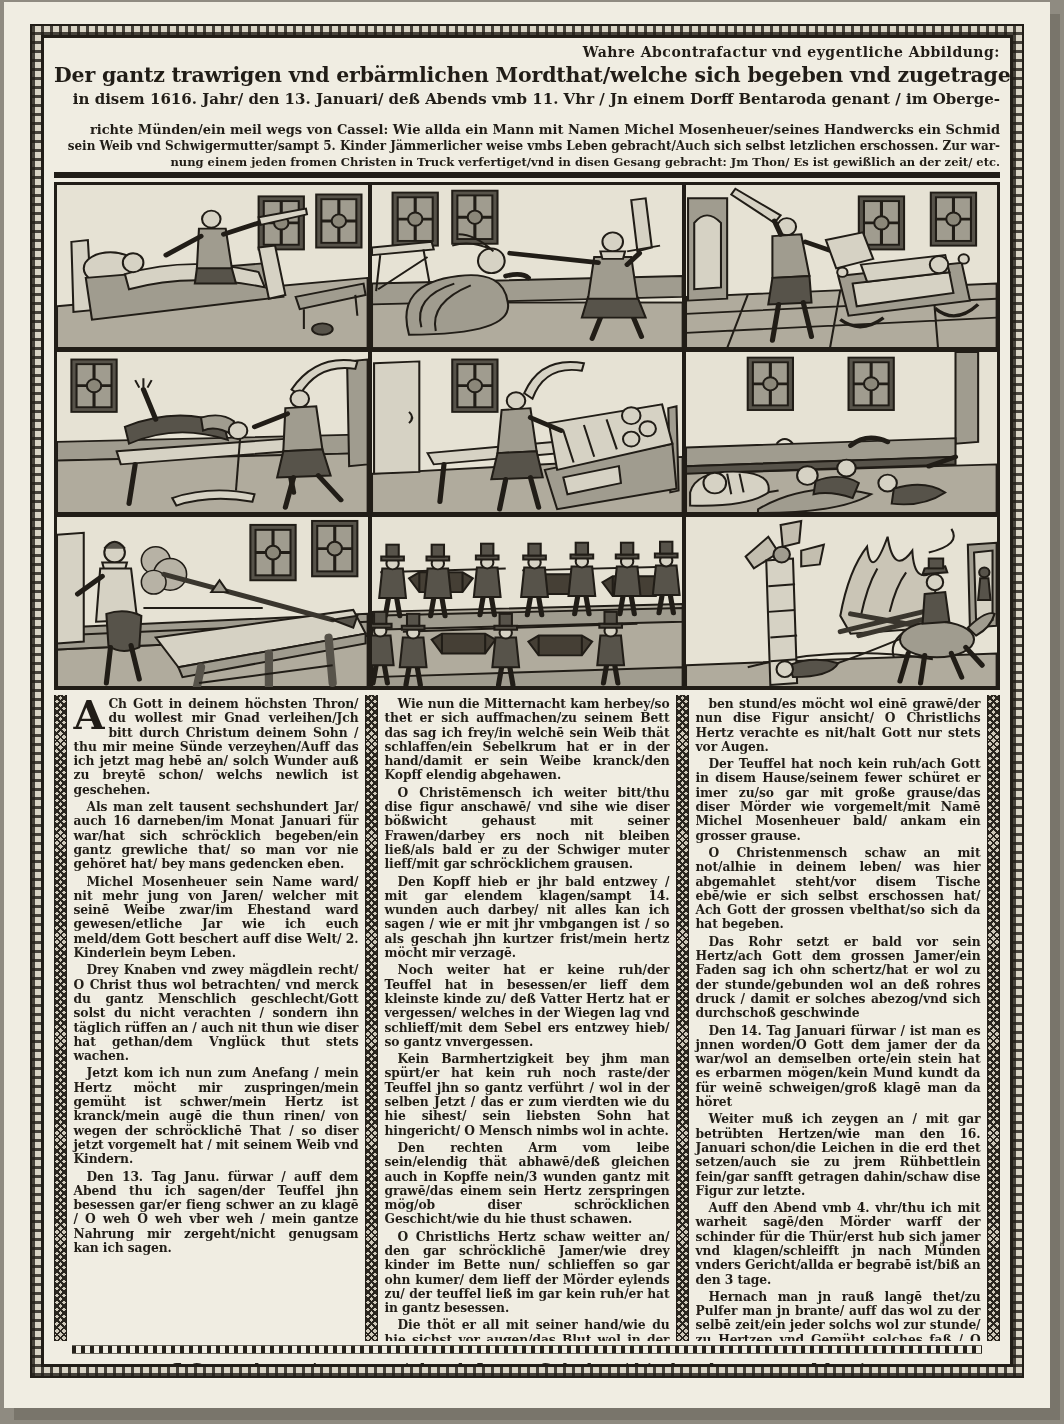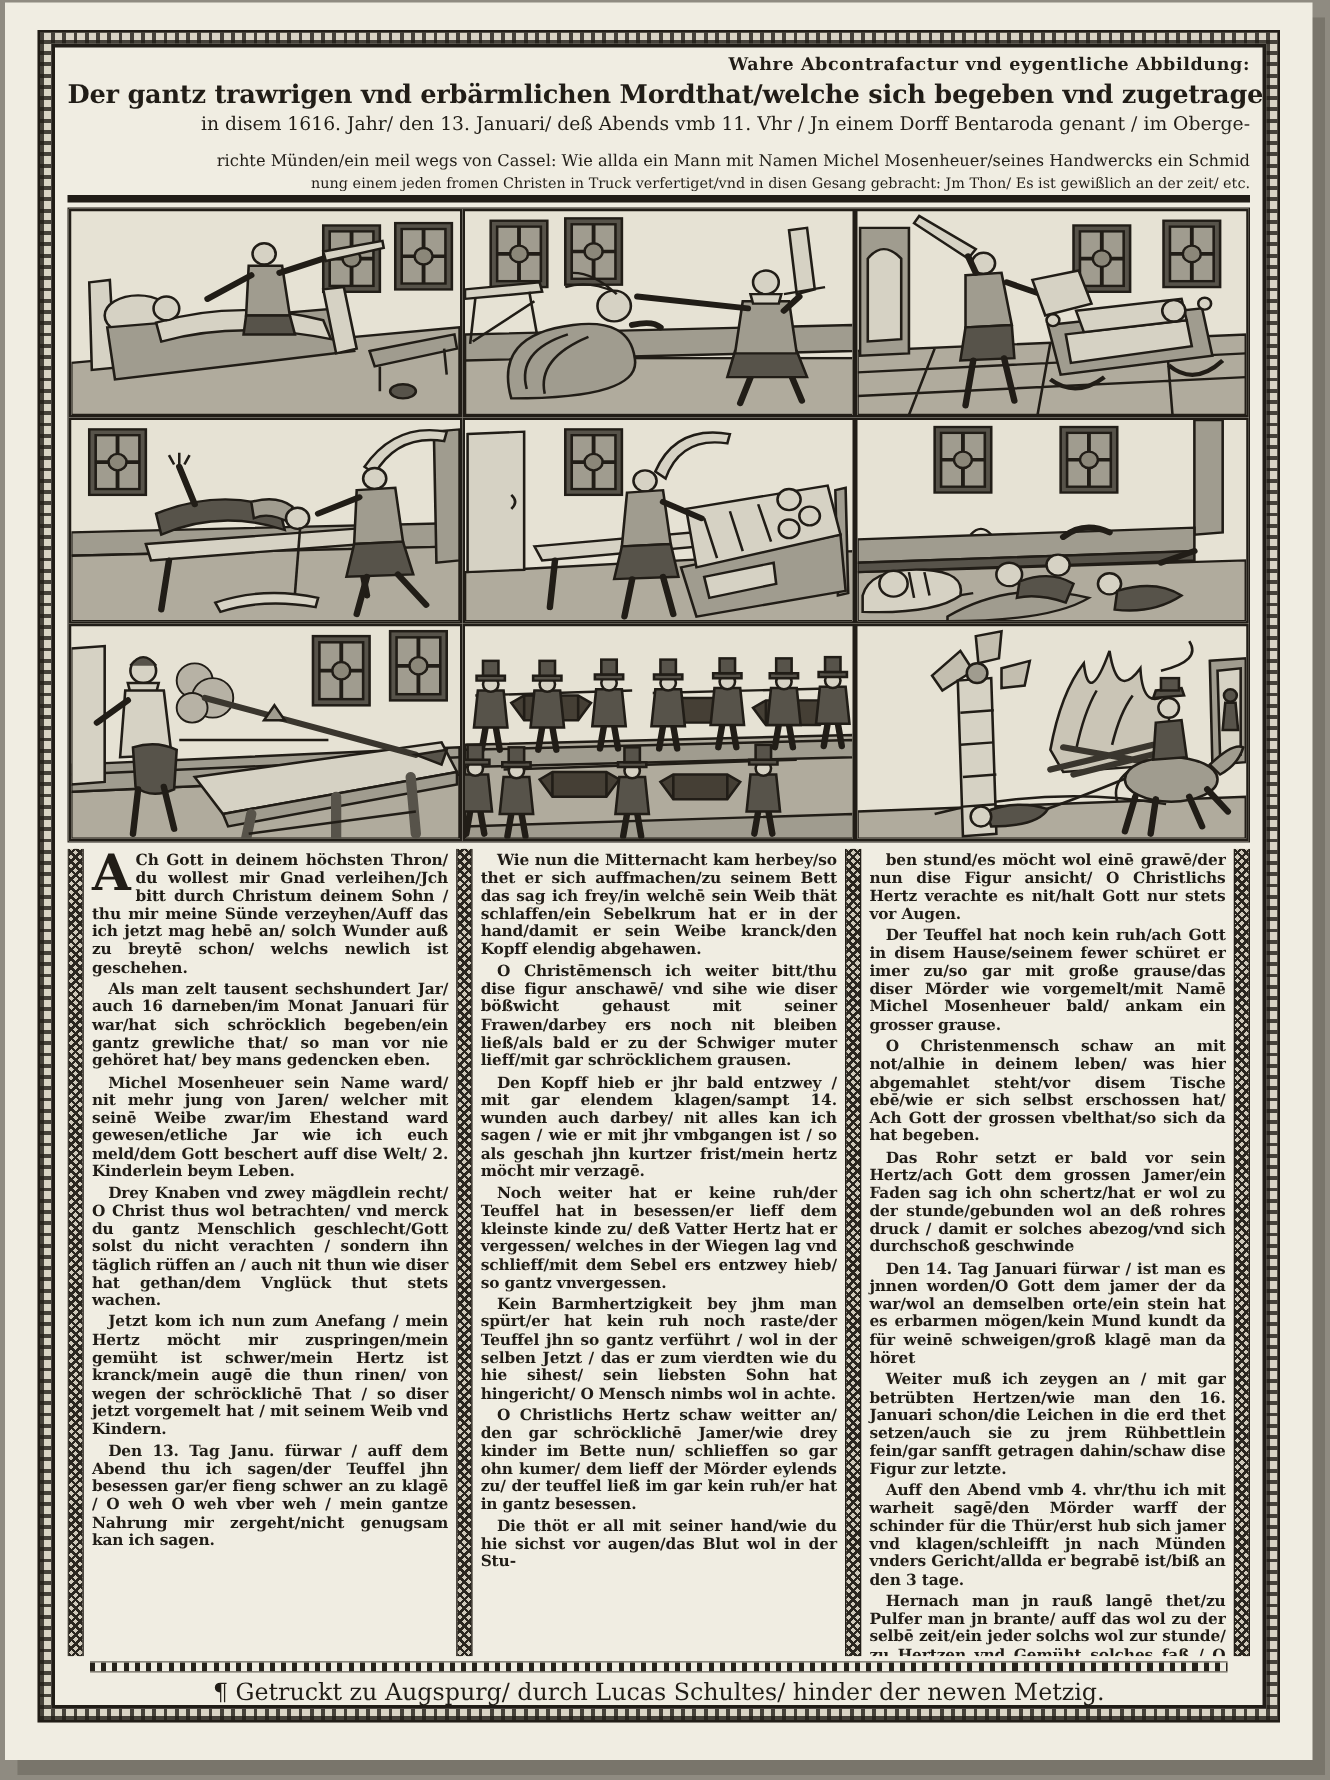--- a/index.html
+++ b/index.html
@@ -22,21 +22,21 @@
       repeating-linear-gradient(90deg, rgba(33,29,23,.8) 0 3px, rgba(0,0,0,0) 3px 9px),
       repeating-linear-gradient(0deg, rgba(33,29,23,.8) 0 3px, rgba(0,0,0,0) 3px 9px),
       #d9d4c5}
   .frame-inner{position:absolute;inset:9px;border:3px solid var(--ink);background:var(--paper);
     padding:6px 10px 4px;overflow:hidden}
 
   
   header{text-align:right}
   .kicker{font-size:14px;font-weight:bold;letter-spacing:.5px}
   .title{font-size:20.5px;font-weight:bold;margin-top:3px;white-space:nowrap;letter-spacing:-.2px}
-  .sub{font-weight:normal;white-space:nowrap;overflow:hidden}
+  .sub{font-weight:bold;white-space:nowrap;overflow:hidden}
   .sub0{font-size:15px;margin-top:3px}
   .sub1{font-size:13px;margin-top:14px}
   .sub2{font-size:12px;margin-top:2px}
   .sub3{font-size:11.5px;margin-top:2px;margin-bottom:3px}
   .rule-heavy{height:6px;background:var(--ink);margin:3px 0 0}
 
   
   .grid{display:grid;grid-template-columns:1fr 1fr 1fr;grid-template-rows:167px 165px 174px;
         margin-top:4px;border:1px solid var(--ink)}
   .panel{border:2px solid var(--ink);background:var(--wall);overflow:hidden}
@@ -103,20 +103,21 @@
 
 <div class="paper">
   <div class="frame-band">
     <div class="frame-inner">
 
       <header>
         <div class="kicker">Wahre Abcontrafactur vnd eygentliche Abbildung:</div>
         <h1 class="title">Der gantz trawrigen vnd erbärmlichen Mordthat/welche sich begeben vnd zugetragen hat</h1>
         <div class="sub sub0">in disem 1616. Jahr/ den 13. Januari/ deß Abends vmb 11. Vhr / Jn einem Dorff Bentaroda genant / im Oberge-</div>
         <div class="sub sub1">richte Münden/ein meil wegs von Cassel: Wie allda ein Mann mit Namen Michel Mosenheuer/seines Handwercks ein Schmid</div>
+        <div class="sub sub2">sein Weib vnd Schwigermutter/sampt 5. Kinder Jämmerlicher weise vmbs Leben gebracht/Auch sich selbst letzlichen erschossen. Zur war-</div>
         <div class="sub sub3">nung einem jeden fromen Christen in Truck verfertiget/vnd in disen Gesang gebracht: Jm Thon/ Es ist gewißlich an der zeit/ etc.</div>
       </header>
 
       <div class="rule-heavy"></div>
 
       <section class="grid">
 
         <figure class="panel">
           <svg viewBox="0 0 302 172" preserveAspectRatio="none" aria-label="Man with raised sabre seizing his sleeping wife by the head in her bed">
             <path d="M0,128 L302,98 L302,172 L0,172 Z" class="iF"></path>
@@ -388,20 +389,21 @@
         </div>
 
         <div class="strip"></div>
 
         <div class="col">
           <p>Wie nun die Mitternacht kam herbey/so thet er sich auffmachen/zu seinem Bett das sag ich frey/in welchē sein Weib thät schlaffen/ein Sebelkrum hat er in der hand/damit er sein Weibe kranck/den Kopff elendig abgehawen.</p>
           <p>O Christēmensch ich weiter bitt/thu dise figur anschawē/ vnd sihe wie diser bößwicht gehaust mit seiner Frawen/darbey ers noch nit bleiben ließ/als bald er zu der Schwiger muter lieff/mit gar schröcklichem grausen.</p>
           <p>Den Kopff hieb er jhr bald entzwey / mit gar elendem klagen/sampt 14. wunden auch darbey/ nit alles kan ich sagen / wie er mit jhr vmbgangen ist / so als geschah jhn kurtzer frist/mein hertz möcht mir verzagē.</p>
           <p>Noch weiter hat er keine ruh/der Teuffel hat in besessen/er lieff dem kleinste kinde zu/ deß Vatter Hertz hat er vergessen/ welches in der Wiegen lag vnd schlieff/mit dem Sebel ers entzwey hieb/ so gantz vnvergessen.</p>
           <p>Kein Barmhertzigkeit bey jhm man spürt/er hat kein ruh noch raste/der Teuffel jhn so gantz verführt / wol in der selben Jetzt / das er zum vierdten wie du hie sihest/ sein liebsten Sohn hat hingericht/ O Mensch nimbs wol in achte.</p>
+          <p>Den rechten Arm vom leibe sein/elendig thät abhawē/deß gleichen auch in Kopffe nein/3 wunden gantz mit grawē/das einem sein Hertz zerspringen mög/ob diser schröcklichen Geschicht/wie du hie thust schawen.</p>
           <p>O Christlichs Hertz schaw weitter an/ den gar schröcklichē Jamer/wie drey kinder im Bette nun/ schlieffen so gar ohn kumer/ dem lieff der Mörder eylends zu/ der teuffel ließ im gar kein ruh/er hat in gantz besessen.</p>
           <p>Die thöt er all mit seiner hand/wie du hie sichst vor augen/das Blut wol in der Stu-</p>
         </div>
 
         <div class="strip"></div>
 
         <div class="col">
           <p>ben stund/es möcht wol einē grawē/der nun dise Figur ansicht/ O Christlichs Hertz verachte es nit/halt Gott nur stets vor Augen.</p>
           <p>Der Teuffel hat noch kein ruh/ach Gott in disem Hause/seinem fewer schüret er imer zu/so gar mit große grause/das diser Mörder wie vorgemelt/mit Namē Michel Mosenheuer bald/ ankam ein grosser grause.</p>
           <p>O Christenmensch schaw an mit not/alhie in deinem leben/ was hier abgemahlet steht/vor disem Tische ebē/wie er sich selbst erschossen hat/ Ach Gott der grossen vbelthat/so sich da hat begeben.</p>

